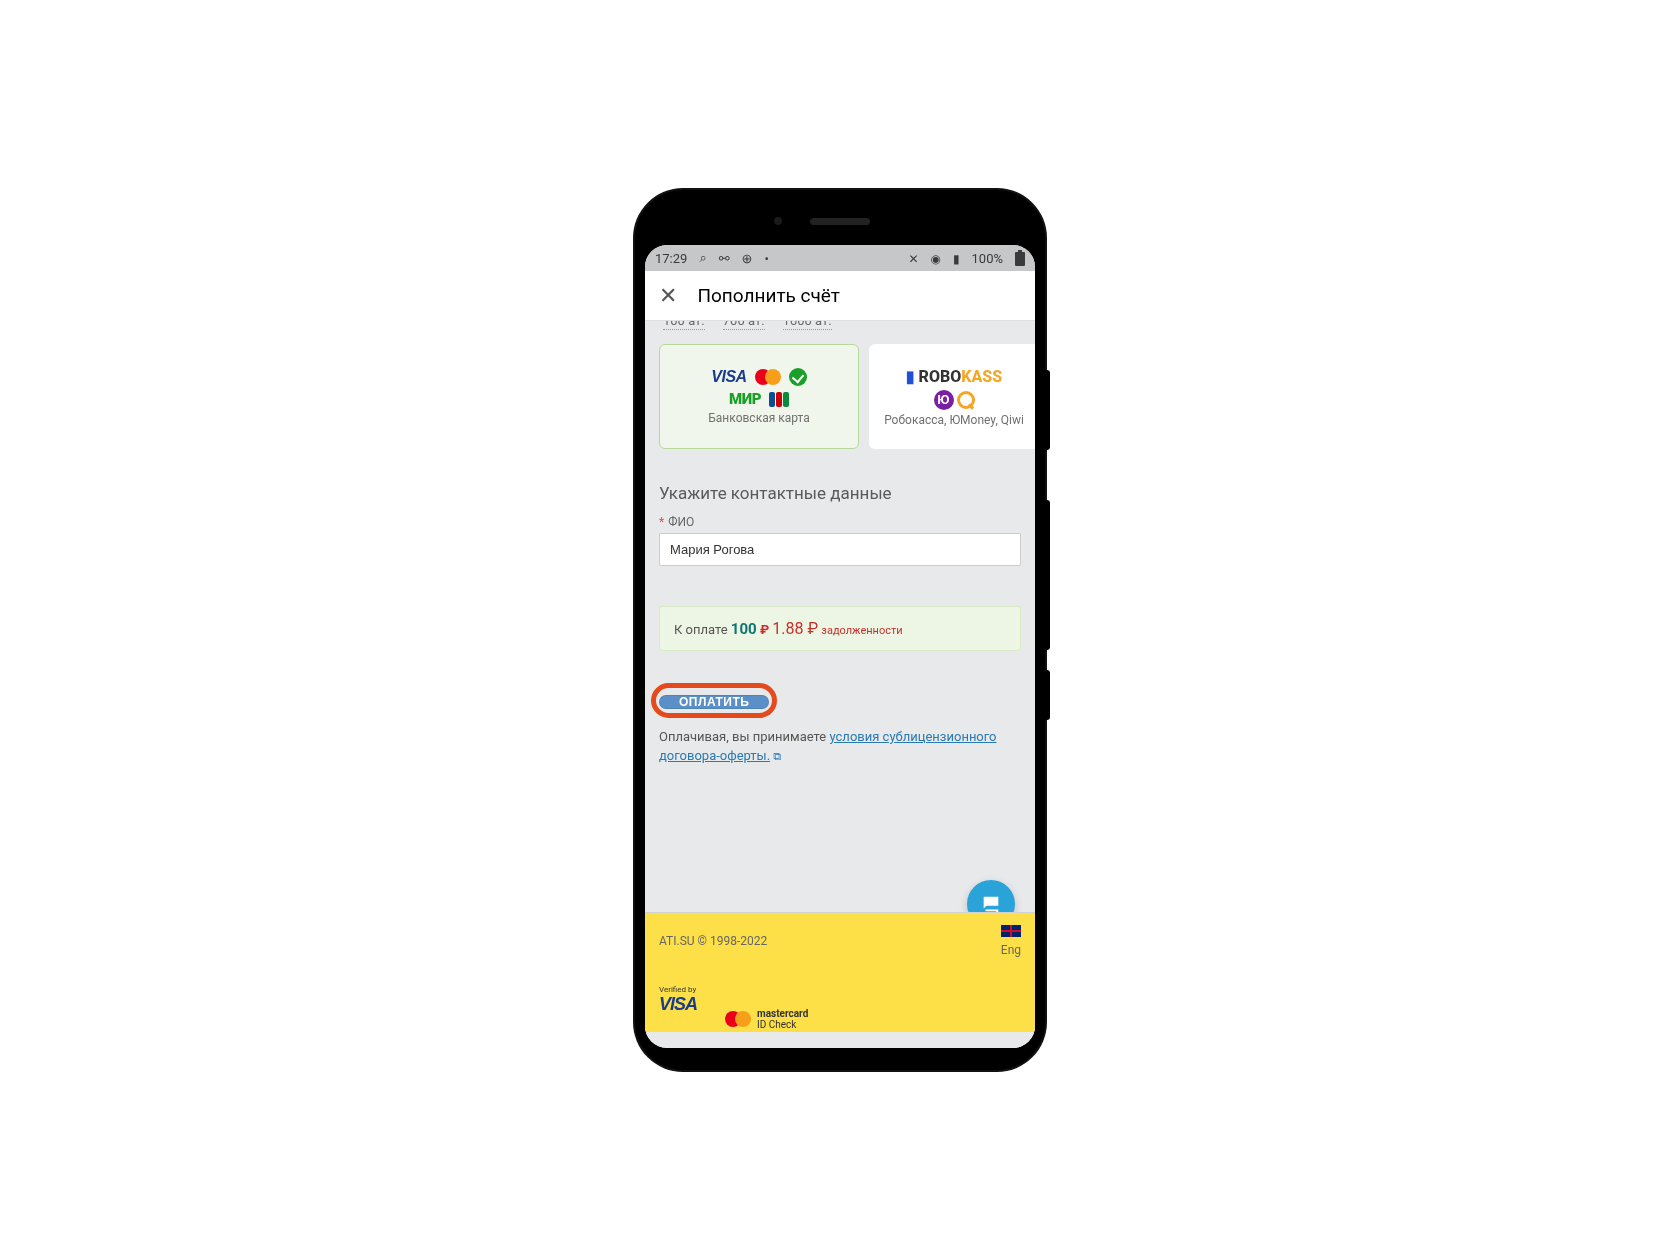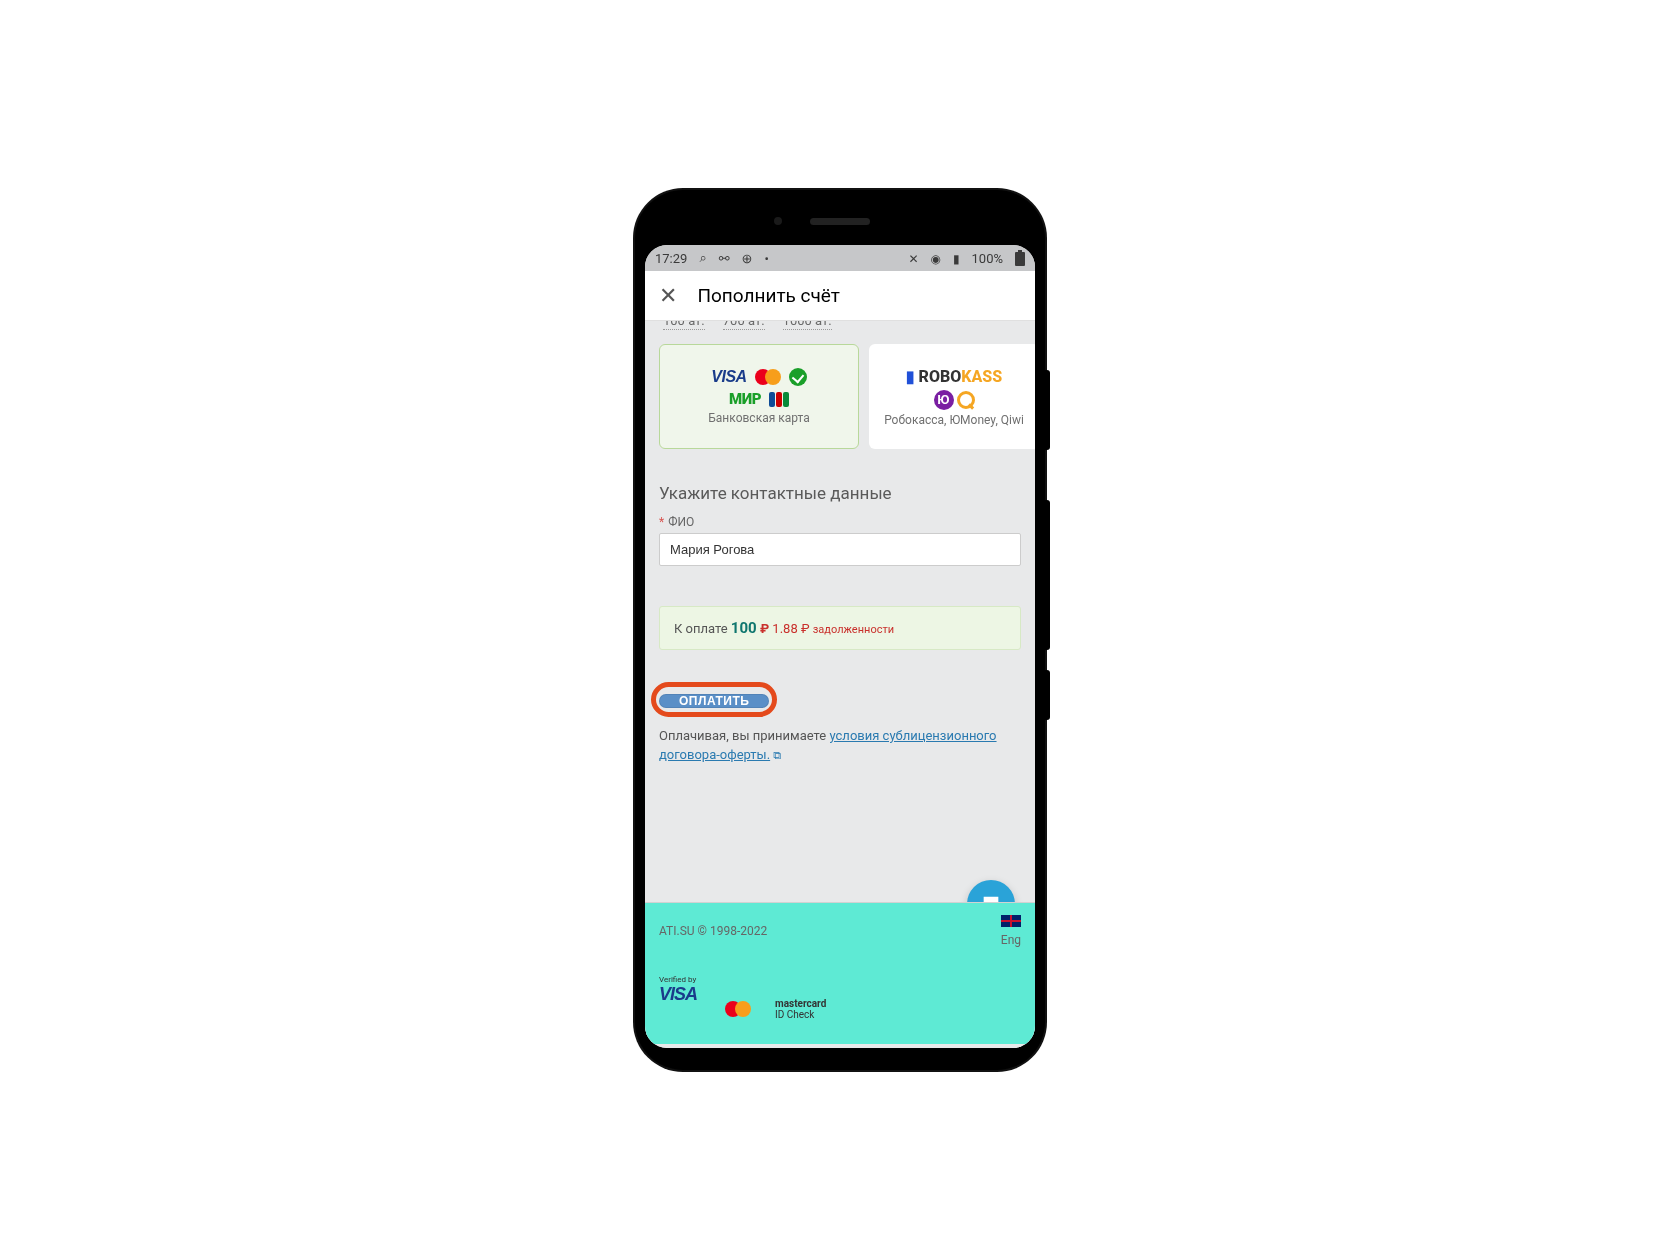--- a/index.html
+++ b/index.html
@@ -194,21 +194,21 @@
     margin: 40px 14px 0;
     background: #edf6e4;
     border: 1px solid #d7e9c5;
     border-radius: 3px;
     padding: 12px 14px;
     font-size: 13px;
     color: #555;
   }
   .summary-box .amt { color:#0f766e; font-weight:700; font-size:15px;}
   .summary-box .ruble { color:#c9302c; font-weight:700;}
-  .summary-box .small { color:#c9302c; font-size:13px;}
+  .summary-box .small { color:#c9302c; font-size:16px;}
   .summary-box .debt { color:#c9302c; font-size:11px;}
 
   
   .pay-wrap {
     margin: 40px 14px 10px;
     position: relative;
     width: fit-content;
   }
   .highlight-ring {
     position: absolute;
@@ -249,39 +249,39 @@
     border-radius: 50%;
     display:flex;align-items:center;justify-content:center;
     box-shadow: 0 3px 8px rgba(0,0,0,0.18);
     cursor:pointer;
   }
   .fab svg { width:22px;height:22px;fill:#fff;}
 
   
   .footer {
     position: absolute;
-    bottom: 4px; left:0; right:0;
+    bottom: 16px; left:0; right:0;
     border-top: 1px solid #d2d2d2;
-    padding: 12px 14px 24px;
-    background: #5eead4;
+    padding: 12px 14px 2px;
+    background: #fde047;
   }
   .footer-row1 { display:flex;justify-content:space-between;align-items:center;font-size:12px;color:#666;}
   .lang { display:flex;align-items:center;gap:6px;cursor:pointer;flex-direction:column;}
   .flag {
     width:20px;height:12px;
     background: linear-gradient(#c8102e,#c8102e) center/100% 2px no-repeat,
                 linear-gradient(#c8102e,#c8102e) center/2px 100% no-repeat,
                 linear-gradient(#012169,#012169);
     position:relative;
   }
   .footer-row2 { display:flex;gap:28px;align-items:center;padding-top:12px;}
   .vbv { display:flex;flex-direction:column;align-items:flex-start;}
   .vbv .t1{font-size:8px;color:#333;}
   .vbv .t2{font-family:Arial;font-weight:900;font-style:italic;color:#1a3c8a;font-size:18px;letter-spacing:-1px;}
-  .mcid { display:flex;align-items:center;gap:24px;margin-top:39px;}
+  .mcid { display:flex;align-items:center;gap:6px;margin-top:39px;}
   .mcid-text{display:flex;flex-direction:column;font-size:10px;color:#333;line-height:1.1;}
   .mcid-text .b{font-weight:700;}
 </style>
 </head>
 <body>
 
 <div class="phone">
   <div class="camera"></div>
   <div class="speaker"></div>
   <div class="side-btn b1"></div>

